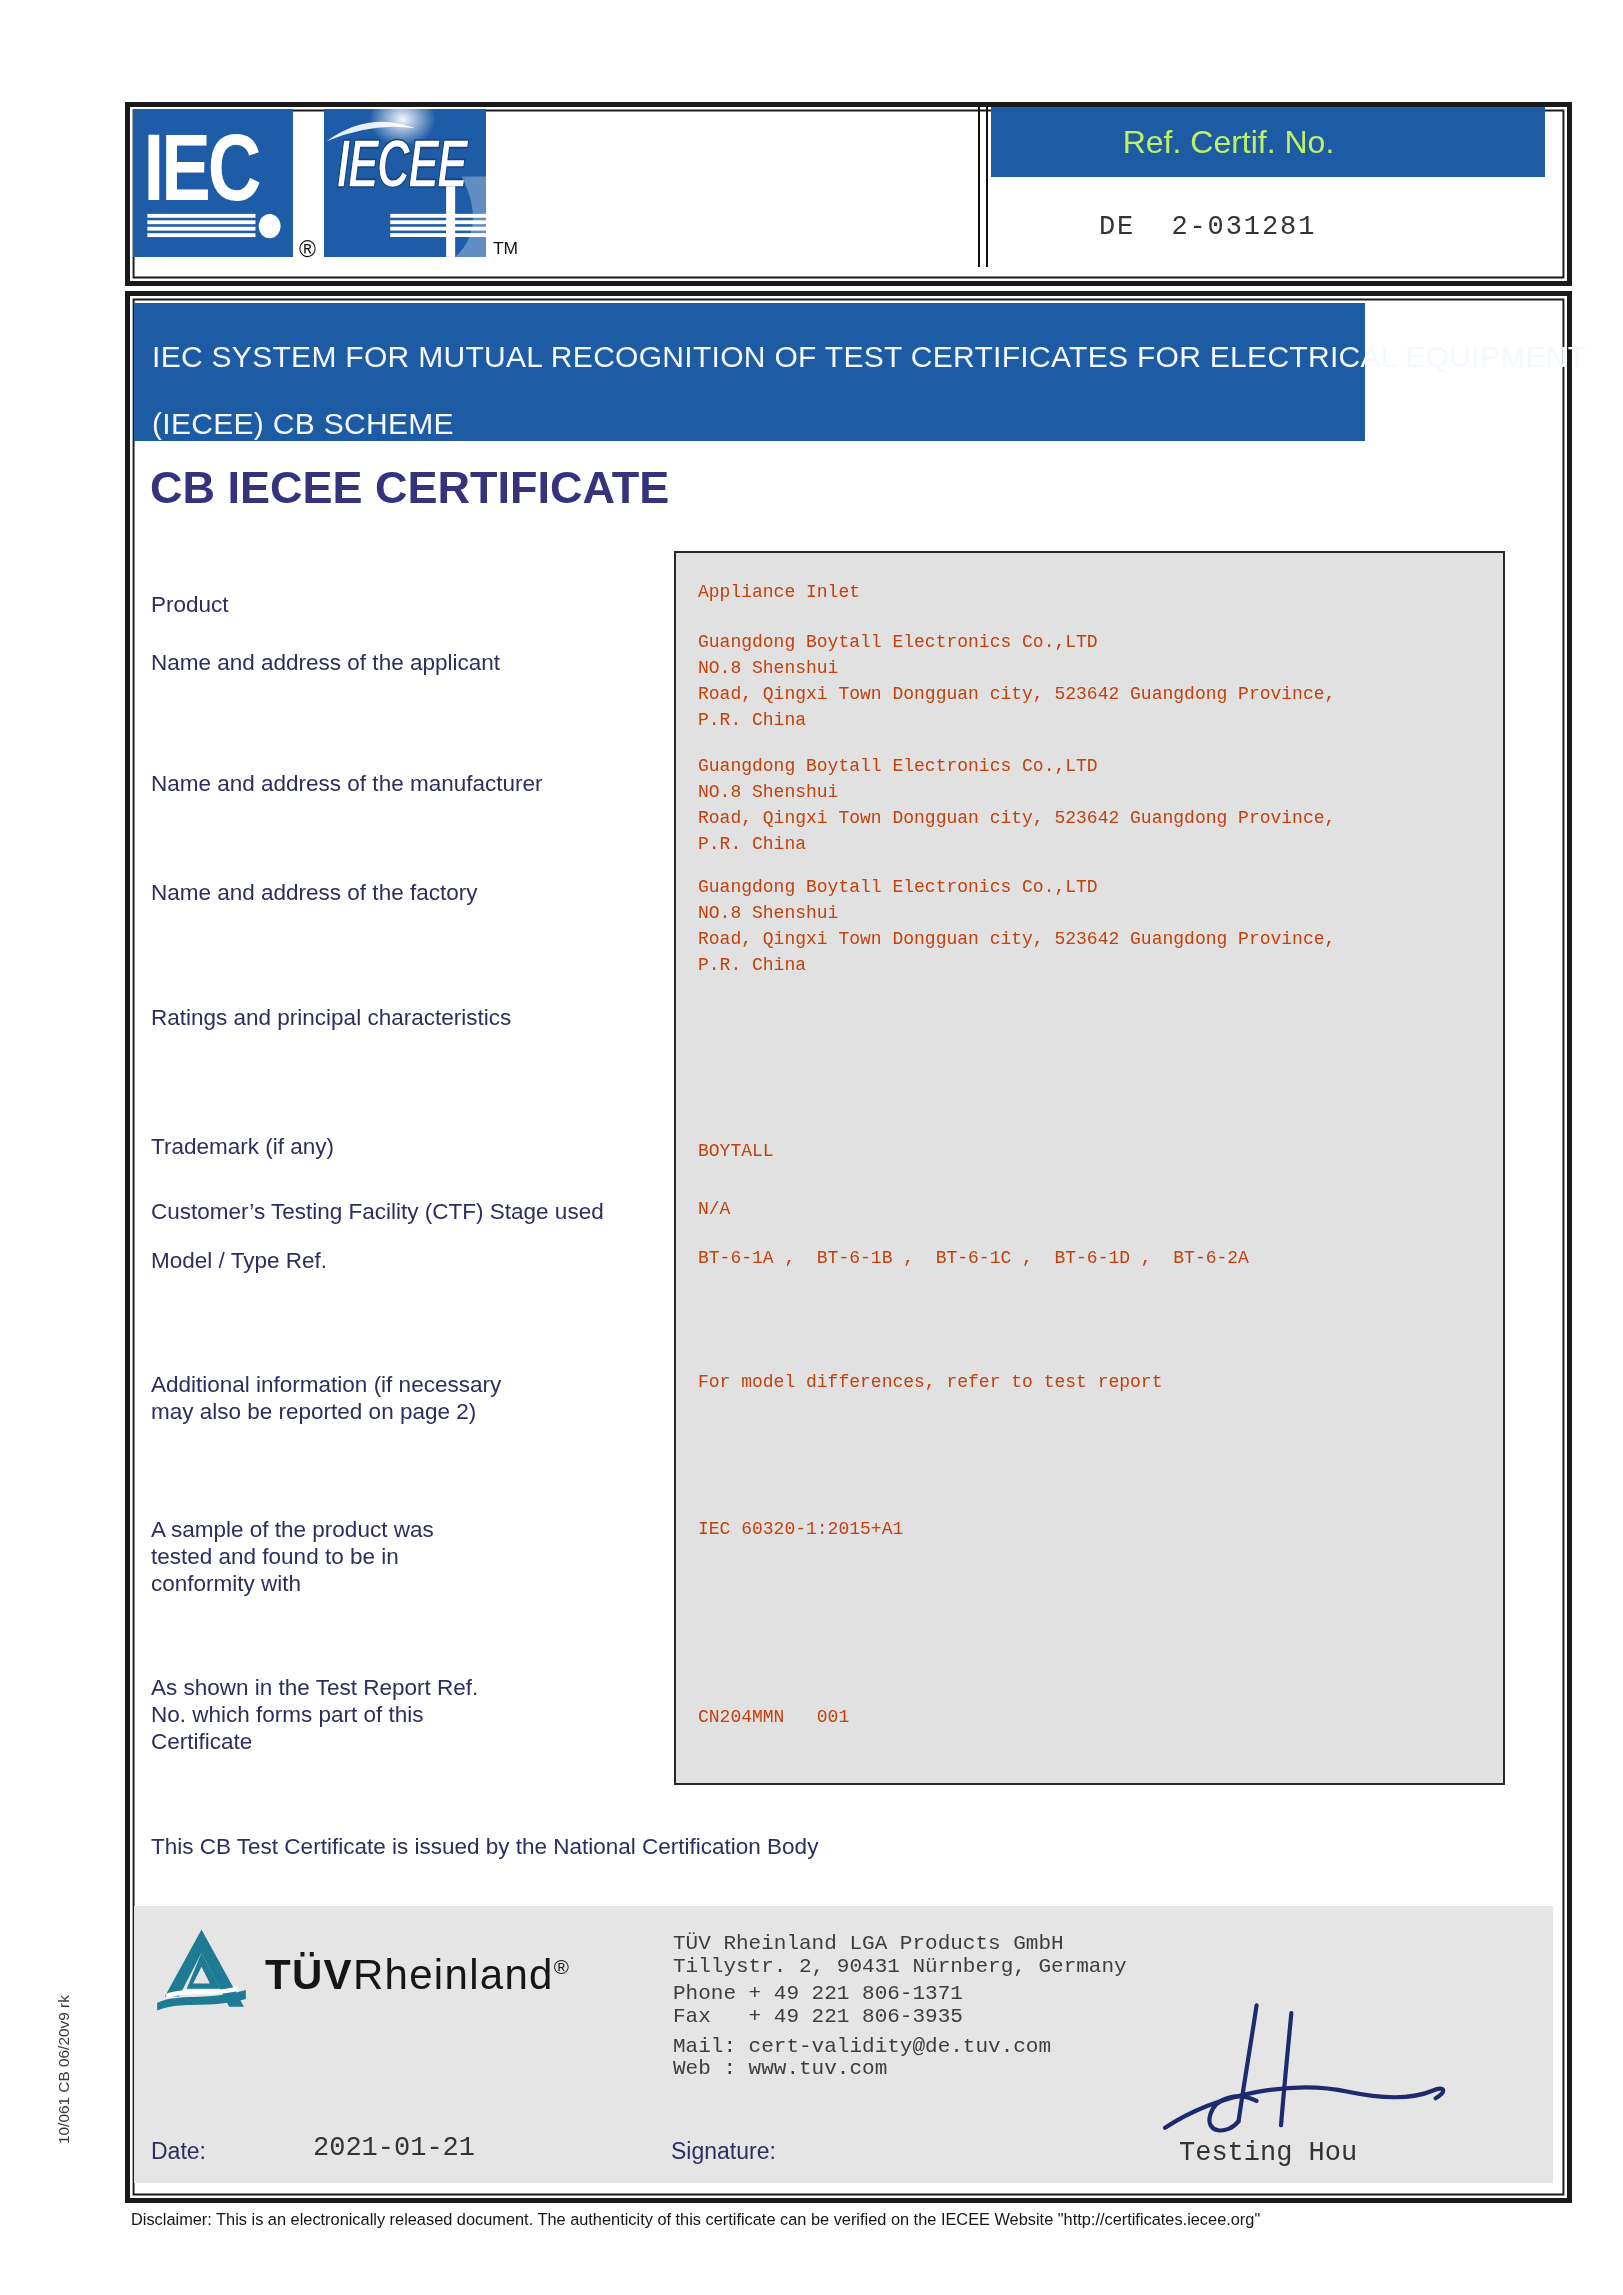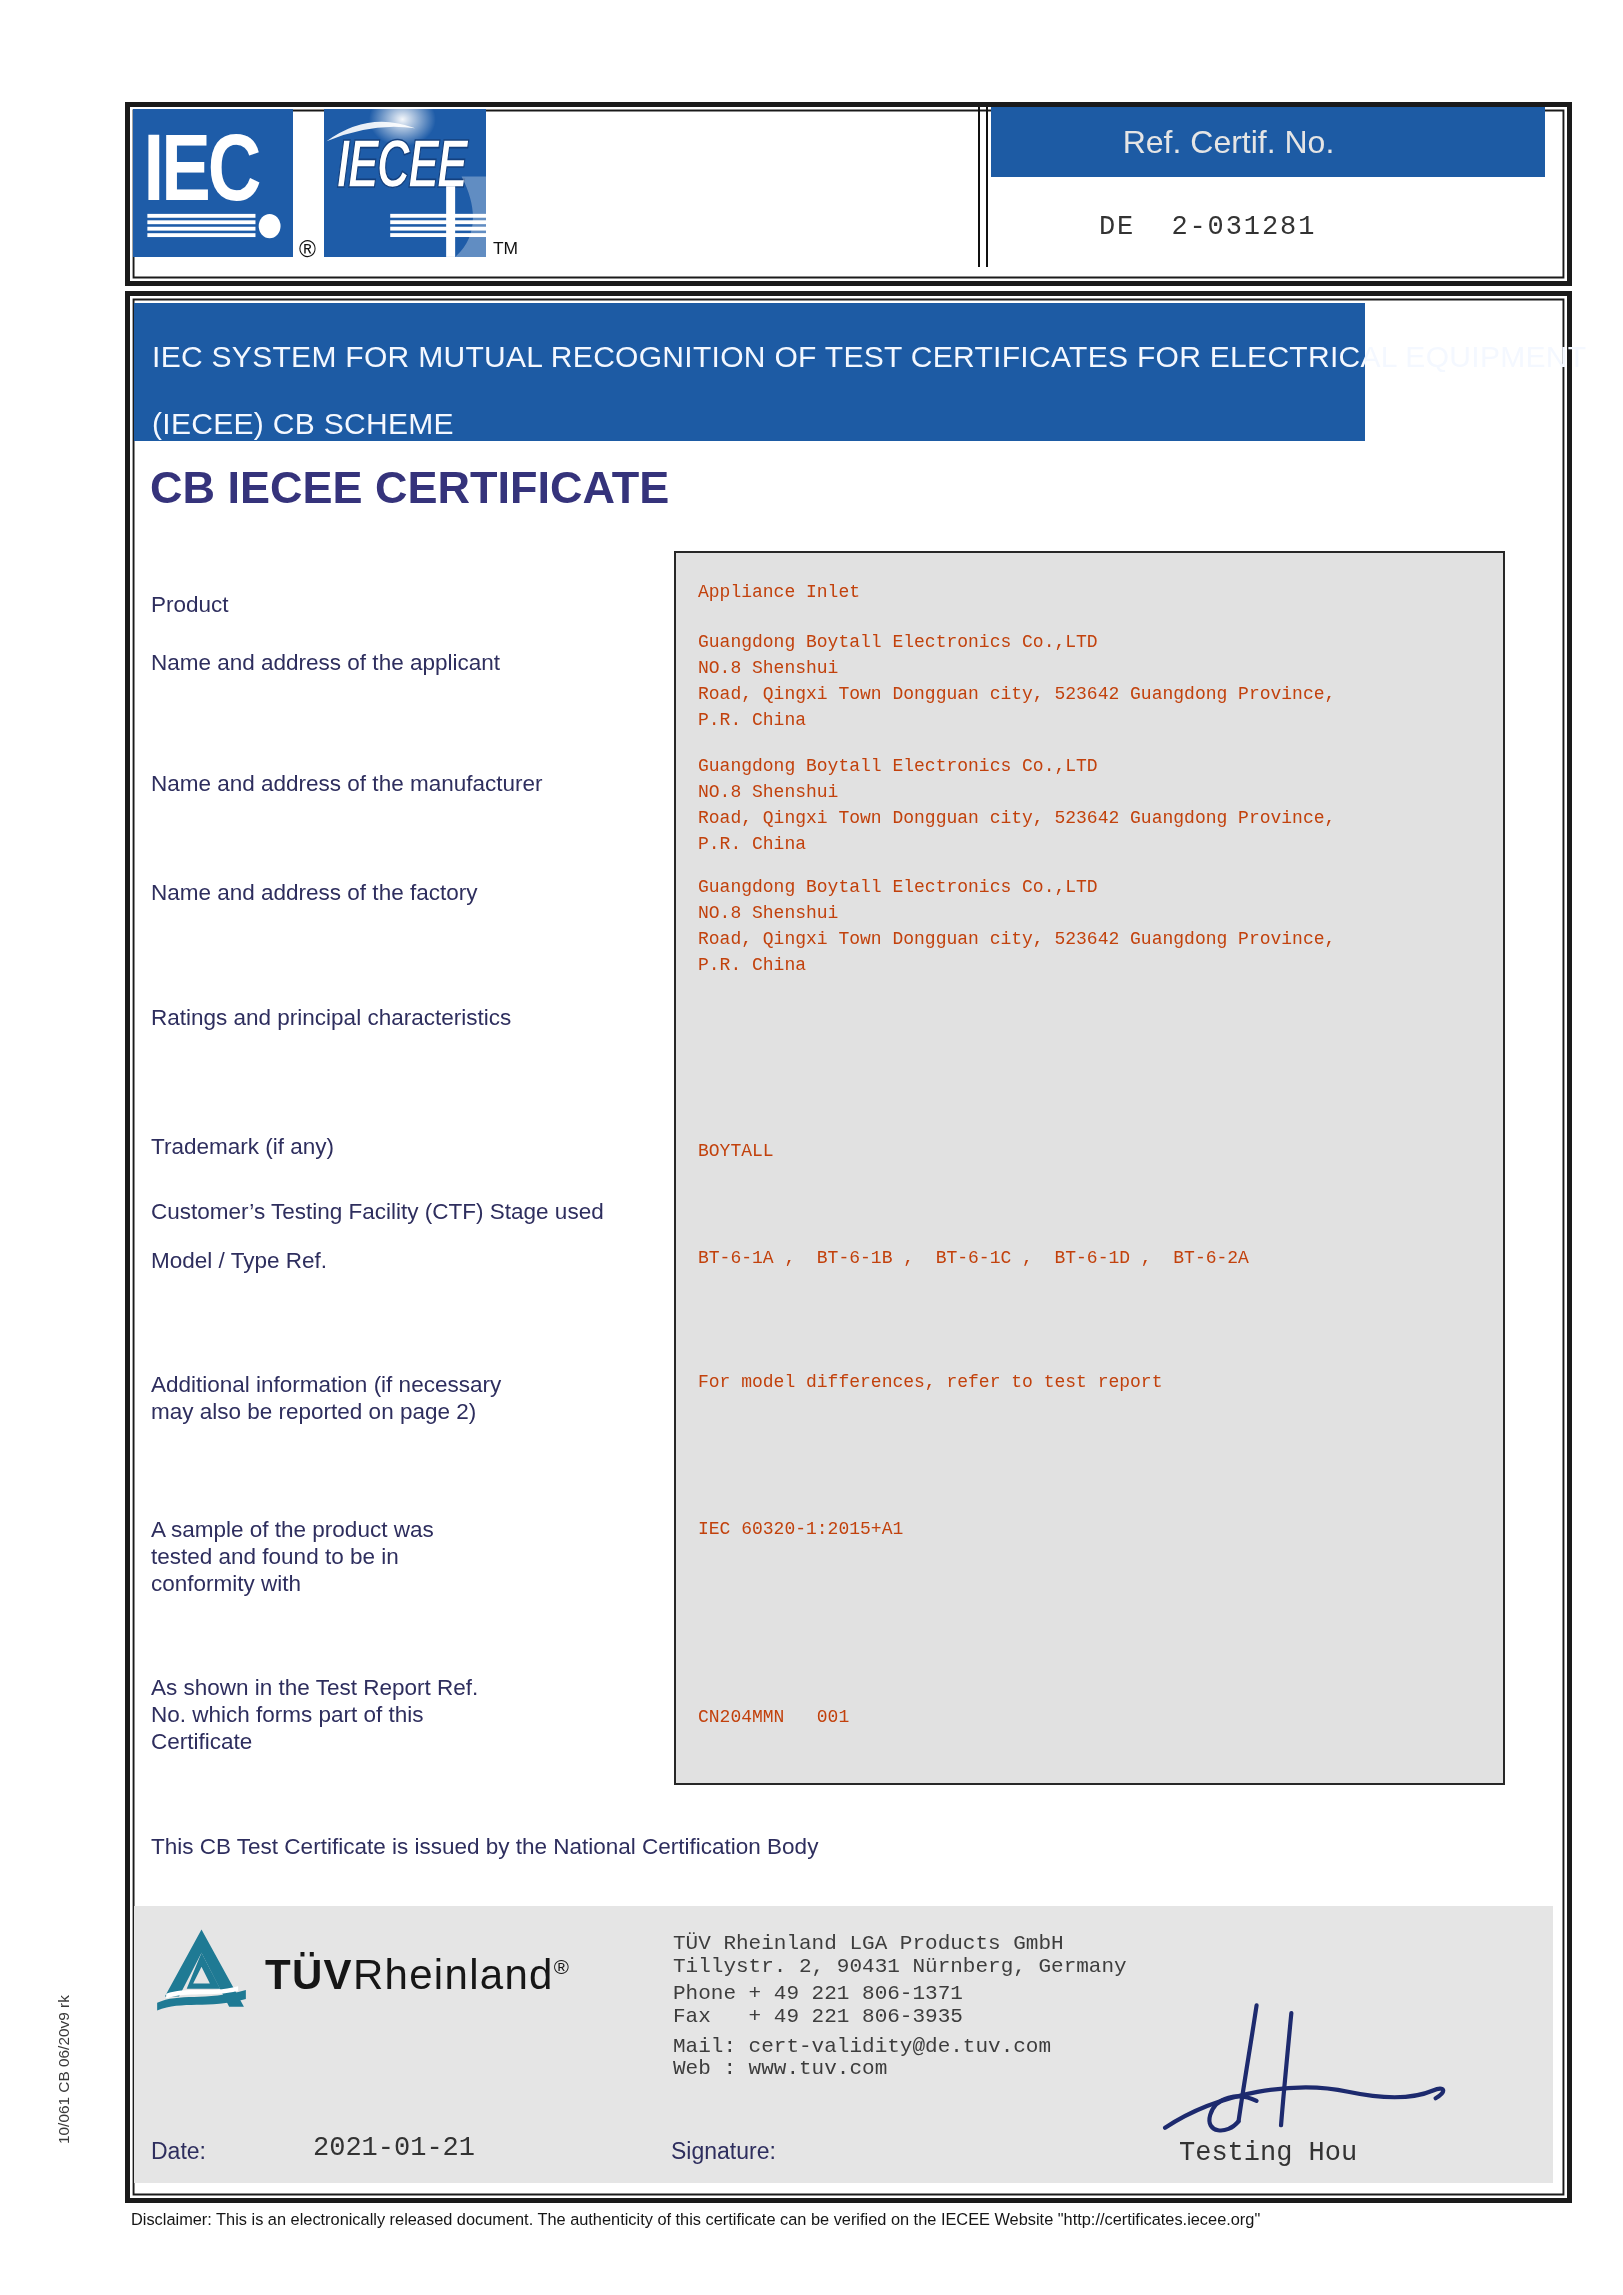--- a/index.html
+++ b/index.html
@@ -9,21 +9,21 @@
   
   .frame{border:5.8px solid #1a1a1a;box-shadow:inset 0 0 0 2.6px #ffffff,inset 0 0 0 4.5px #1a1a1a;background:#fff;}
   .bluebox{background:#1e5ca8;}
   .banner{background:#1d5ba4;}
   .label{color:#2e2e5e;font-size:22.5px;line-height:27px;}
   .mono{font-family:"Liberation Mono","DejaVu Sans Mono",monospace;color:#c2410c;
         font-size:18px;line-height:26px;white-space:pre-wrap;}
   .graybox{background:#e1e1e1;border:2.6px solid #272727;}
   .title{color:#35337b;font-weight:bold;font-size:45px;letter-spacing:0px;}
   .bannertext{color:#f4f8ff;font-size:30px;letter-spacing:0.3px;}
-  .refhead{color:#e5e5e5;font-size:32px;margin-left:24px;}
+  .refhead{color:#bef264;font-size:32px;margin-left:24px;}
   .refval{font-family:"Liberation Mono","DejaVu Sans Mono",monospace;color:#333;font-size:27px;
           letter-spacing:1.9px;white-space:pre;}
   .footerpanel{background:#e5e5e5;}
   .wordmark{color:#161616;font-size:42px;letter-spacing:1.3px;}
   .wordmark b{font-weight:bold;}
   .contact{font-family:"Liberation Mono","DejaVu Sans Mono",monospace;color:#3d3d3d;
            font-size:21px;line-height:22.5px;white-space:pre-wrap;}
   .smallmark{color:#111;}
   .disclaimer{color:#151515;font-size:17.4px;transform:scaleX(0.94);transform-origin:0 0;white-space:nowrap;}
   .sidecode{color:#3a3a3a;font-size:15.4px;transform:rotate(-90deg);transform-origin:0 0;white-space:nowrap;}
@@ -110,20 +110,21 @@
 P.R. China</div>
   <div class="abs mono" style="left:698px;top:753px;width:798px;">Guangdong Boytall Electronics Co.,LTD
 NO.8 Shenshui
 Road, Qingxi Town Dongguan city, 523642 Guangdong Province,
 P.R. China</div>
   <div class="abs mono" style="left:698px;top:874px;width:798px;">Guangdong Boytall Electronics Co.,LTD
 NO.8 Shenshui
 Road, Qingxi Town Dongguan city, 523642 Guangdong Province,
 P.R. China</div>
   <div class="abs mono" style="left:698px;top:1138px;width:798px;">BOYTALL</div>
+  <div class="abs mono" style="left:698px;top:1196px;width:798px;">N/A</div>
   <div class="abs mono" style="left:698px;top:1245px;width:798px;">BT-6-1A ,  BT-6-1B ,  BT-6-1C ,  BT-6-1D ,  BT-6-2A</div>
   <div class="abs mono" style="left:698px;top:1369px;width:798px;">For model differences, refer to test report</div>
   <div class="abs mono" style="left:698px;top:1516px;width:798px;">IEC 60320-1:2015+A1</div>
   <div class="abs mono" style="left:698px;top:1704px;width:798px;">CN204MMN   001</div>
 
   <div class="abs label" style="left:151px;top:1833px;width:965px;">This CB Test Certificate is issued by the National Certification Body</div>
 
   <div class="abs footerpanel" style="left:134px;top:1906px;width:1419px;height:277px;"></div>
 
   <div class="abs" style="left:153px;top:1927px;">

